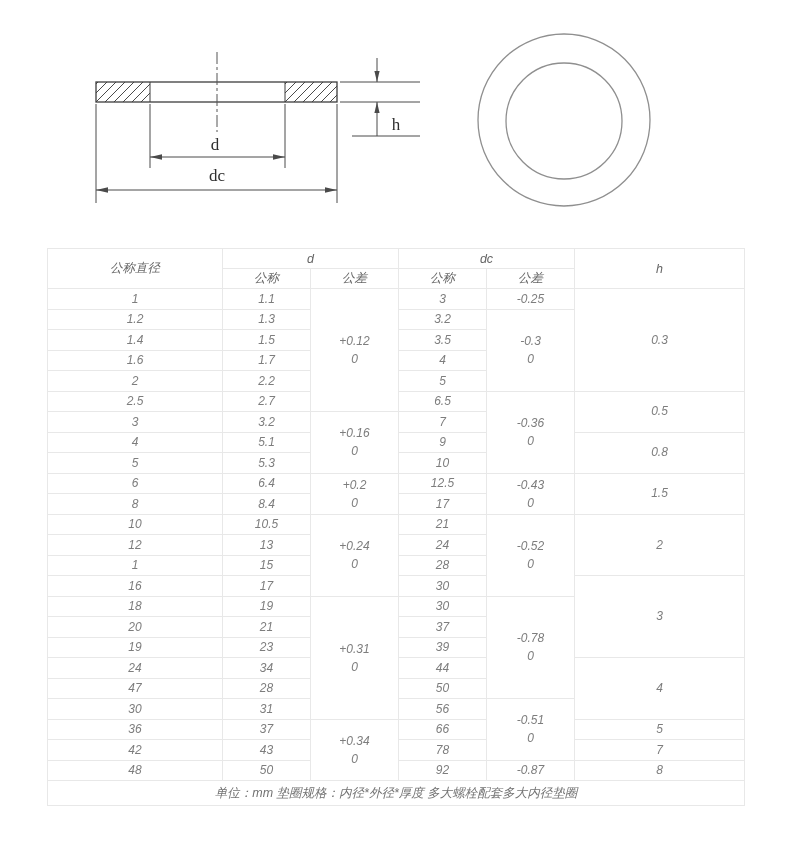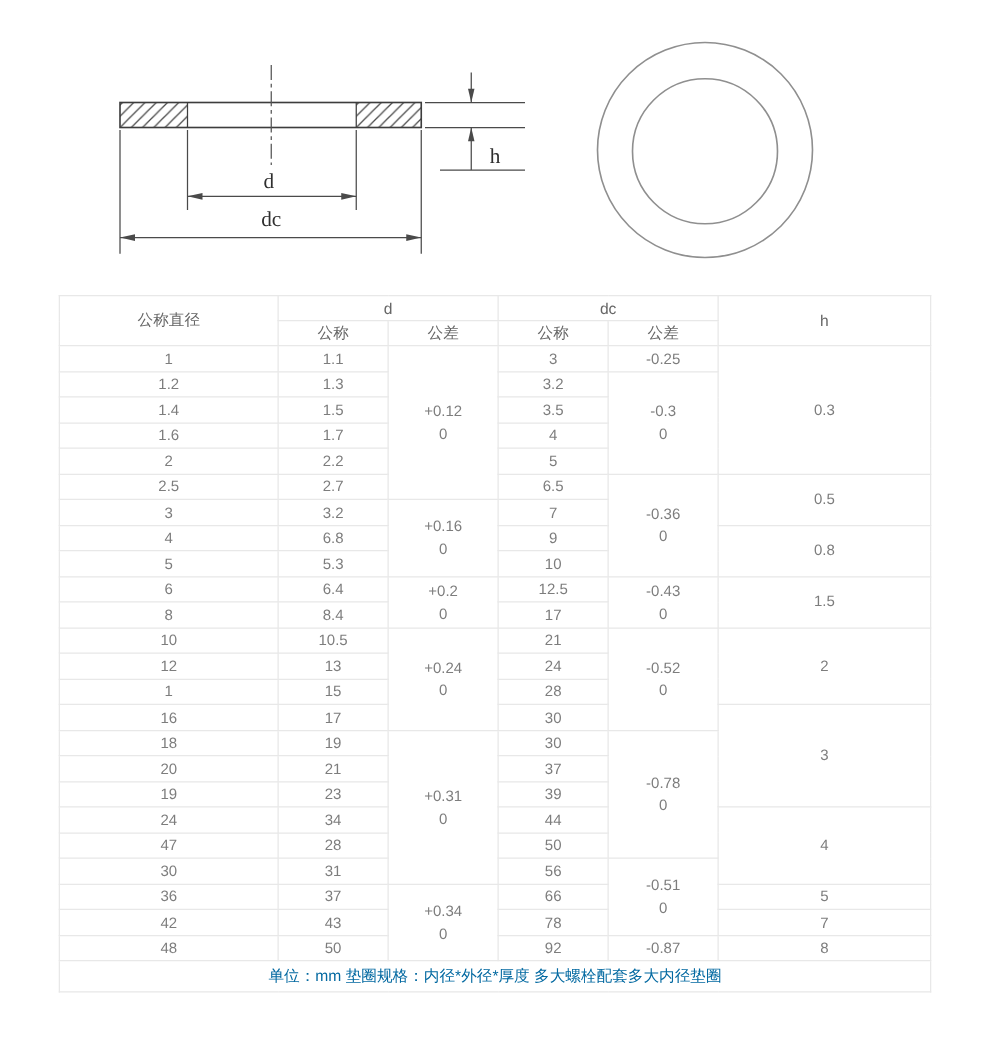--- a/index.html
+++ b/index.html
@@ -5,21 +5,21 @@
   html, body { margin: 0; padding: 0; background: #ffffff; }
   .page {
     position: relative;
     width: 790px;
     height: 848px;
     background: #ffffff;
     font-family: "Liberation Sans", sans-serif;
     overflow: hidden;
   }
   .drawing { position: absolute; top: 0; left: 0; }
-  .spec-table-wrap { position: absolute; left: 47px; top: 236px; }
+  .spec-table-wrap { position: absolute; left: 47px; top: 248px; font-style: italic; }
   table.spec {
     border-collapse: collapse;
     table-layout: fixed;
     width: 697px;
   }
   table.spec th, table.spec td {
     border: 1px solid #e8e8e8;
     text-align: center;
     vertical-align: middle;
     font-weight: normal;
@@ -34,21 +34,21 @@
   table.spec tbody td {
     height: 19.5px;
     font-size: 12px;
     color: #7d7d7d;
     line-height: 1.2;
   }
   table.spec tbody td .tol-line { line-height: 18px; }
   table.spec tfoot td {
     height: 24px;
     font-size: 12.5px;
-    color: #0369a1;
+    color: #737373;
   }
   .dim-label {
     font-family: "Liberation Serif", serif;
     font-size: 17px;
     fill: #2f2f2f;
   }
 </style>
 </head>
 <body>
 
@@ -177,21 +177,21 @@
             <td>3</td>
             <td>3.2</td>
             <td rowspan="3">
               <div class="tol-line">+0.16</div>
               <div class="tol-line">0</div>
             </td>
             <td>7</td>
           </tr>
           <tr>
             <td>4</td>
-            <td>6.8</td>
+            <td>5.1</td>
             <td>9</td>
             <td rowspan="2">0.8</td>
           </tr>
           <tr>
             <td>5</td>
             <td>5.3</td>
             <td>10</td>
           </tr>
           <tr>
             <td>6</td>

